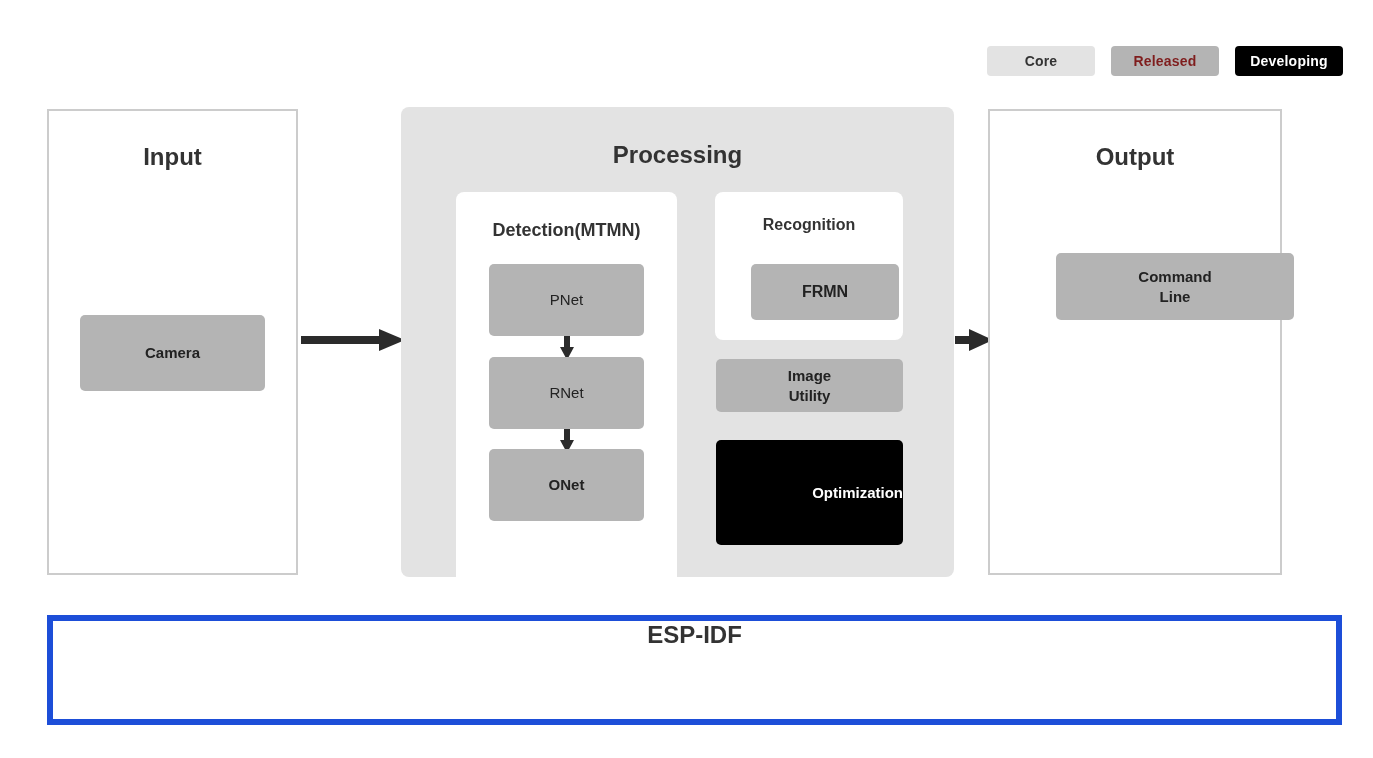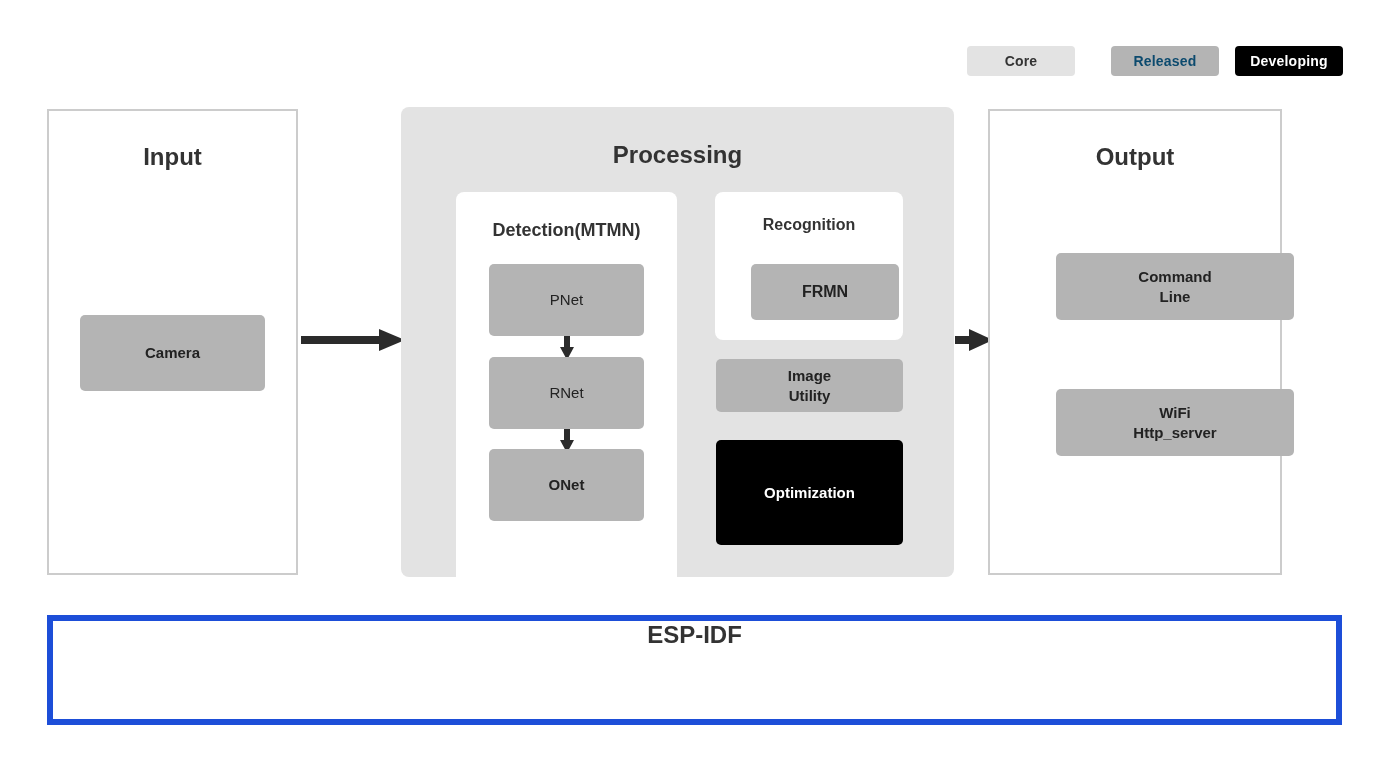--- a/index.html
+++ b/index.html
@@ -34,21 +34,21 @@
     align-items: center;
     justify-content: center;
     border-radius: 4px;
     font-size: 14px;
     font-weight: bold;
     letter-spacing: 0.2px;
     padding: 0 18px;
     box-sizing: border-box;
   }
   .legend-core      { background: #e3e3e3; color: #333333; min-width: 108px; }
-  .legend-released  { background: #b4b4b4; color: #0c4a6e; min-width: 108px; margin-left: 20px; }
+  .legend-released  { background: #b4b4b4; color: #7f1d1d; min-width: 108px; }
   .legend-developing{ background: #000000; color: #ffffff; min-width: 108px; }
 
   
   .panel-outline {
     position: absolute;
     background: #ffffff;
     border: 2px solid #cccccc;
     box-sizing: border-box;
   }
   #input-panel  { left: 47px;  top: 109px; width: 251px; height: 466px; }
@@ -83,21 +83,21 @@
     position: absolute;
     display: flex;
     align-items: center;
     justify-content: center;
     text-align: center;
     border-radius: 5px;
     box-sizing: border-box;
     line-height: 1.3;
   }
   .node-released { background: #b4b4b4; color: #222222; }
-  .node-dev      { background: #000000; color: #ffffff; }
+  .node-dev      { background: #000000; color: #ffffff; justify-content: flex-end; }
 
   
   #camera-node {
     left: 31px;  top: 204px;
     width: 185px; height: 76px;
     font-size: 15px; font-weight: bold;
   }
 
   
   .white-card {
@@ -276,23 +276,17 @@
 <div class="panel-outline" id="output-panel">
   <div class="panel-title">Output</div>
 
   <div class="node node-released" id="command-line-node">
     <div>
       <div>Command</div>
       <div>Line</div>
     </div>
   </div>
 
-  <div class="node node-released" id="wifi-node">
-    <div>
-      <div>WiFi</div>
-      <div>Http_server</div>
-    </div>
-  </div>
 </div>
 
 <div id="esp-idf-bar">
   <span id="esp-idf-label">ESP-IDF</span>
 </div>
 
 </body></html>

